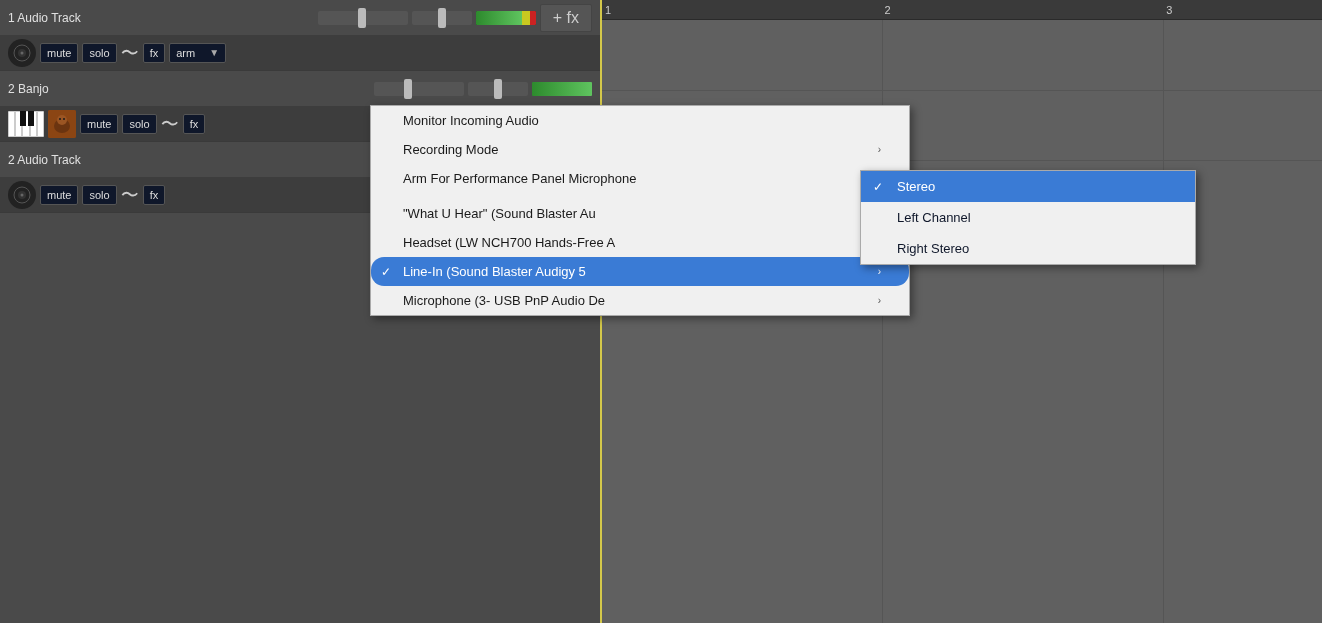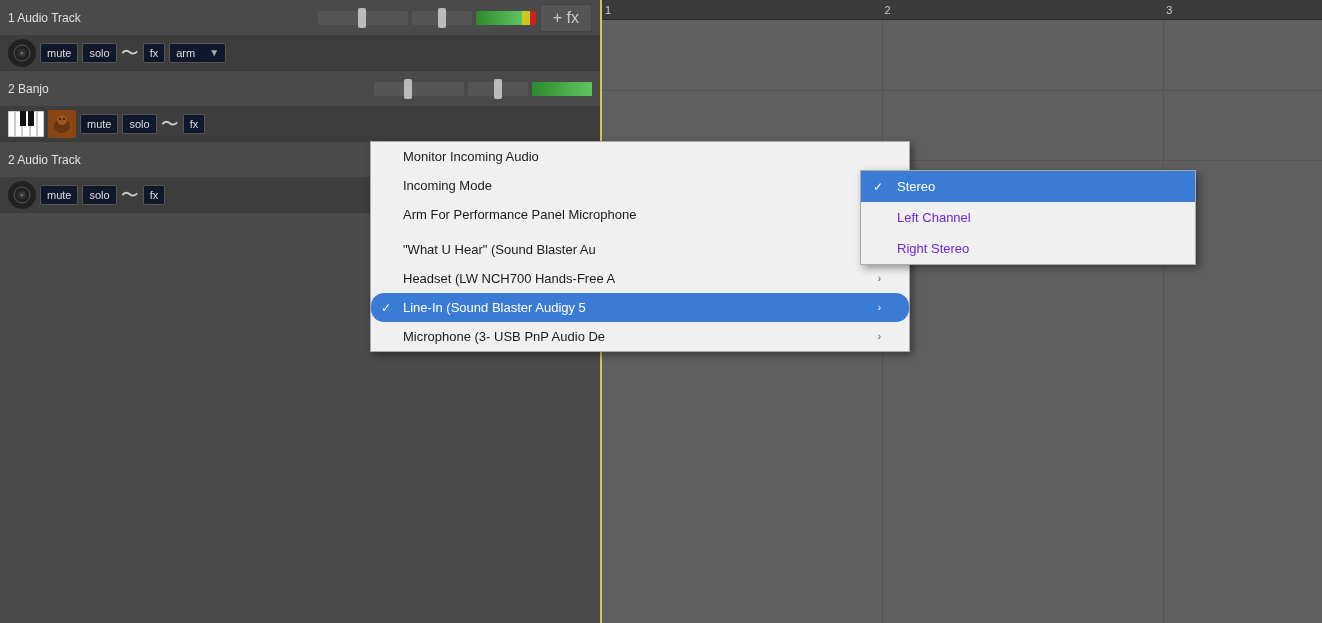--- a/index.html
+++ b/index.html
@@ -247,21 +247,20 @@
     
     .context-menu {
       position: absolute;
       top: 105px;
       left: 370px;
       width: 540px;
       background: #f0f0f0;
       border: 1px solid #aaa;
       box-shadow: 3px 3px 8px rgba(0,0,0,0.4);
       z-index: 100;
-      margin-top: 36px;
     }
 
     .menu-item {
       padding: 7px 28px 7px 32px;
       color: #1a1a1a;
       cursor: pointer;
       display: flex;
       align-items: center;
       justify-content: space-between;
       font-size: 13px;
@@ -307,21 +306,21 @@
       left: 860px;
       width: 336px;
       background: #f0f0f0;
       border: 1px solid #aaa;
       box-shadow: 3px 3px 8px rgba(0,0,0,0.4);
       z-index: 101;
     }
 
     .submenu-item {
       padding: 8px 20px 8px 36px;
-      color: #6d28d9;
+      color: #0f172a;
       cursor: pointer;
       display: flex;
       align-items: center;
       font-size: 13px;
       position: relative;
     }
 
     .submenu-item.active-item {
       background: #3a7bd5;
       color: white;
@@ -495,21 +494,21 @@
     </div>
 
     <div class="playhead"></div>
   </div>
 
   <div class="context-menu">
     <div class="menu-item">
       <span>Monitor Incoming Audio</span>
     </div>
     <div class="menu-item">
-      <span>Incoming Mode</span>
+      <span>Recording Mode</span>
       <span class="menu-arrow">›</span>
     </div>
     <div class="menu-item">
       <span>Arm For Performance Panel Microphone</span>
     </div>
     <div class="menu-separator"></div>
     <div class="menu-item">
       <span>"What U Hear" (Sound Blaster Au</span>
       <span class="menu-arrow">›</span>
     </div>

